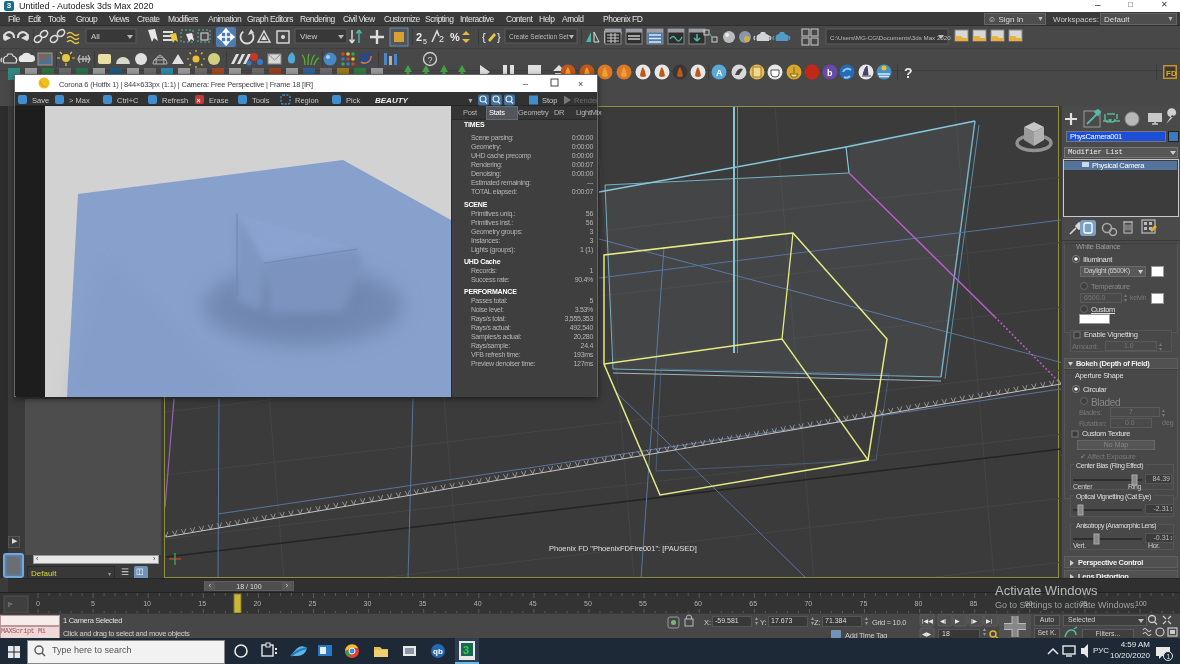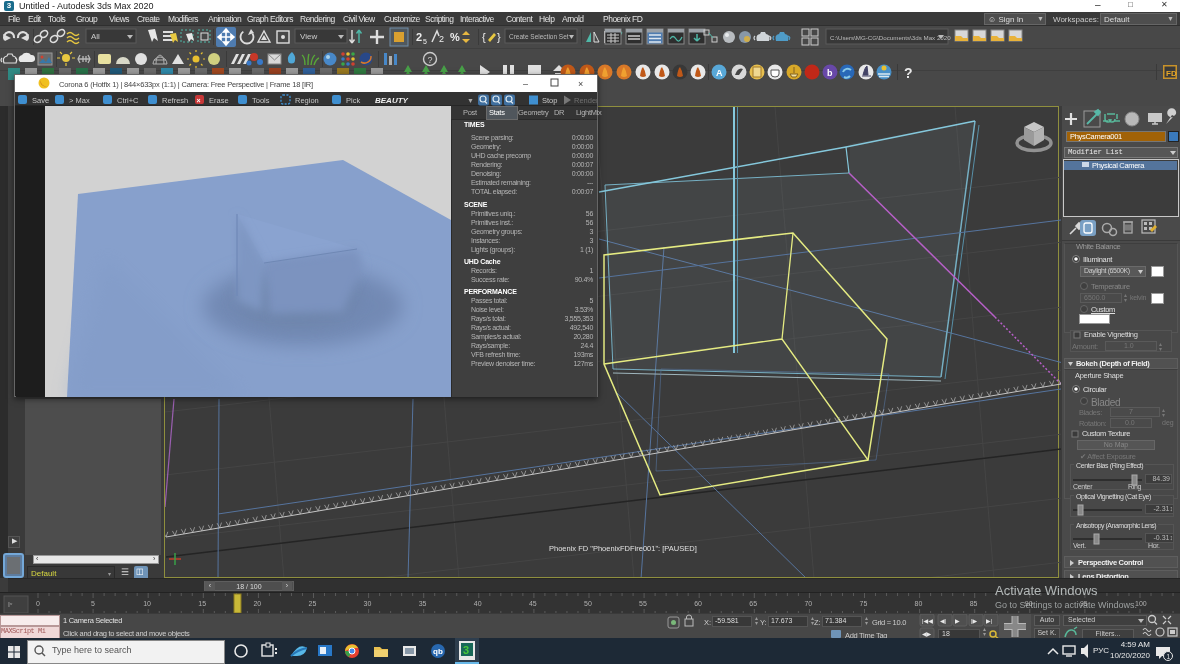--- a/index.html
+++ b/index.html
@@ -364,21 +364,21 @@
   <div class="abs" style="left:27px;top:566px;width:88px;height:13px;background:#383838;border:1px solid #2a2a2a;">
     <span class="abs tx" style="left:3px;top:2px;font-size:8px;color:#d8d840;">Default</span>
     <span class="abs tx" style="left:80px;top:3px;font-size:6px;color:#999;">▾</span>
   </div>
   <div class="abs tx" style="left:121px;top:567px;font-size:9px;color:#ddd;">☰</div>
   <div class="abs" style="left:134px;top:566px;width:14px;height:14px;background:#6f94b8;border-radius:2px;">
       <span class="abs" style="left:2px;top:1px;font-size:8px;color:#fff;">◫</span>
     </div>
 
   <div class="abs" id="cmdpanel" style="left:1062px;top:106px;width:118px;height:476px;background:#4a4a4a;">
-      <div class="abs tx" style="left: 4px; top: 25px; width: 100px; height: 11px; background: #a16207; border: 1px solid rgb(119, 119, 119); font-size: 7.5px; color: rgb(255, 255, 255); padding-left: 3px; letter-spacing: -0.3px;">PhysCamera001</div>
+      <div class="abs tx" style="left: 4px; top: 25px; width: 100px; height: 11px; background: #1d4ed8; border: 1px solid rgb(119, 119, 119); font-size: 7.5px; color: rgb(255, 255, 255); padding-left: 3px; letter-spacing: -0.3px;">PhysCamera001</div>
       <div class="abs tx" style="left: 106px; top: 25px; width: 11px; height: 11px; background: rgb(58, 122, 189); border: 1px solid rgb(34, 34, 34);"></div>
       <div class="abs tx" style="left: 2px; top: 41px; width: 114px; height: 11px; background: rgb(86, 86, 86); border: 1px solid rgb(119, 119, 119); font-size: 7.5px; color: rgb(232, 232, 232); padding-left: 3px; letter-spacing: -0.3px; font-family: Liberation Mono, monospace;">Modifier List</div>
       <div class="abs tx" style="left: 1px; top: 53px; width: 116px; height: 58px; background: rgb(60, 60, 60); border: 1px solid rgb(200, 200, 200);"></div>
       <div class="abs tx" style="left: 2px; top: 55px; width: 113px; height: 9px; background: rgb(84, 116, 156);"></div>
       <div class="abs tx" style="left: 30px; top: 55px; font-size: 7.5px; color: rgb(255, 255, 255); letter-spacing: -0.3px;">Physical Camera</div>
       <div class="abs tx" style="left: 2px; top: 137px; width: 114px; height: 90px; background: rgb(72, 72, 72); border-width: 1px; border-style: solid; border-color: rgb(62, 62, 62) rgb(85, 85, 85) rgb(85, 85, 85); border-image: initial;"></div>
       <div class="abs tx" style="left: 14px; top: 136px; font-size: 7.5px; color: rgb(153, 153, 153); letter-spacing: -0.3px;">White Balance</div>
       <div class="abs tx" style="left: 21px; top: 149px; font-size: 7.5px; color: rgb(224, 224, 224); letter-spacing: -0.3px;">Illuminant</div>
       <div class="abs tx" style="left: 18px; top: 160px; width: 66px; height: 11px; background: rgb(88, 88, 88); border: 1px solid rgb(106, 106, 106); font-size: 7px; color: rgb(204, 204, 204); padding-left: 3px; letter-spacing: -0.4px;">Daylight (6500K)</div>
       <div class="abs tx" style="left: 89px; top: 160px; width: 13px; height: 11px; background: rgb(255, 255, 255); border: 1px solid rgb(153, 153, 153);"></div>

